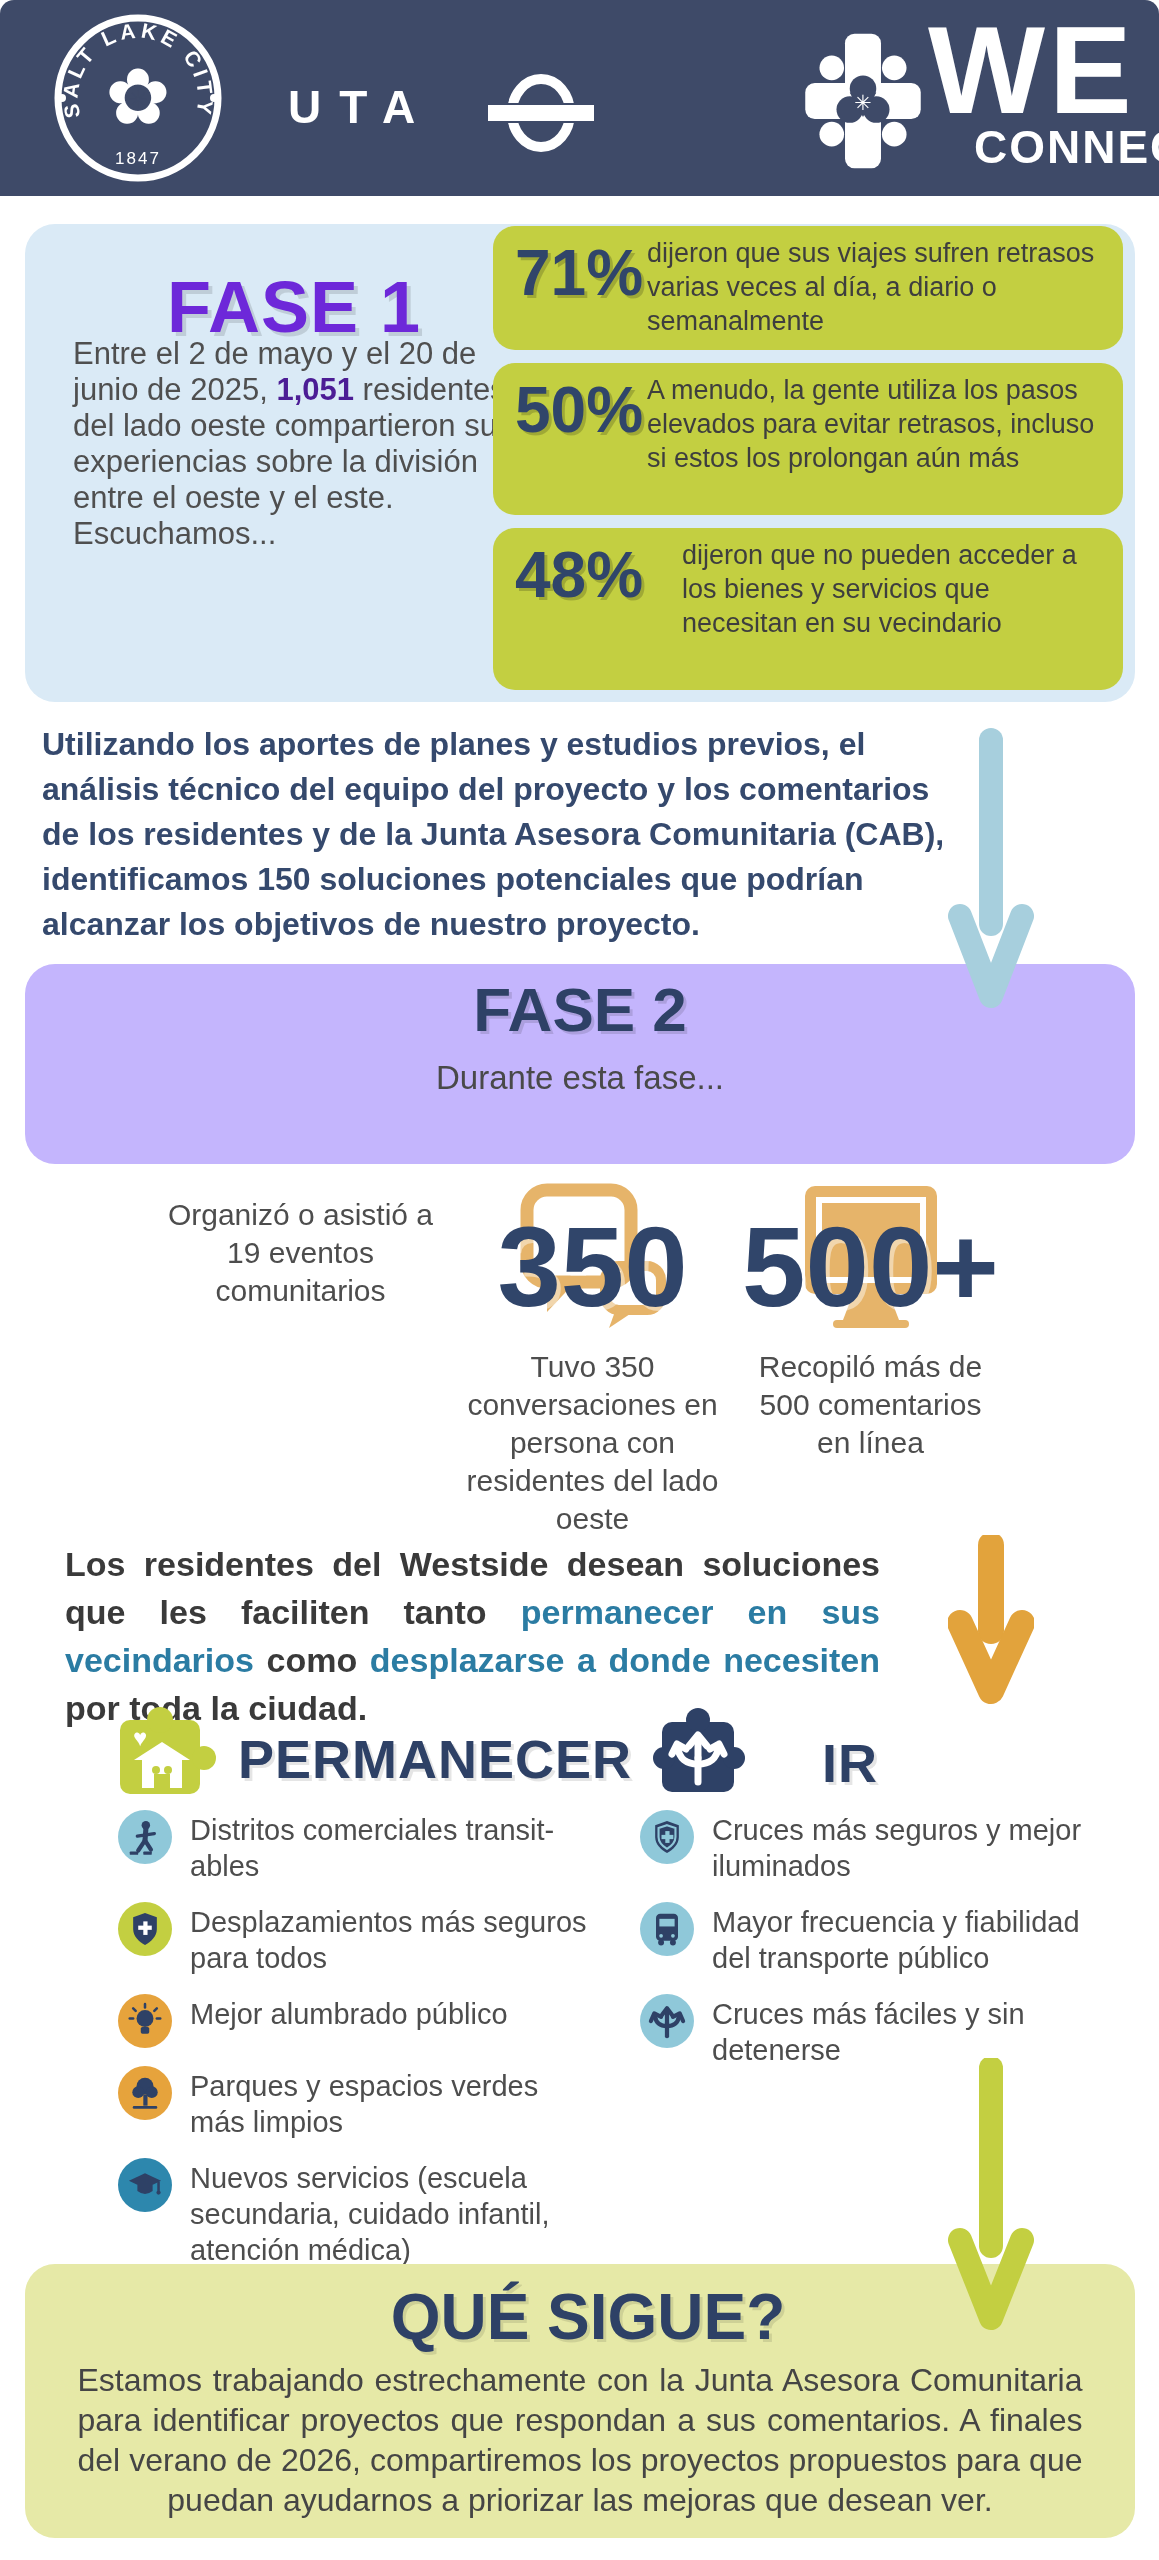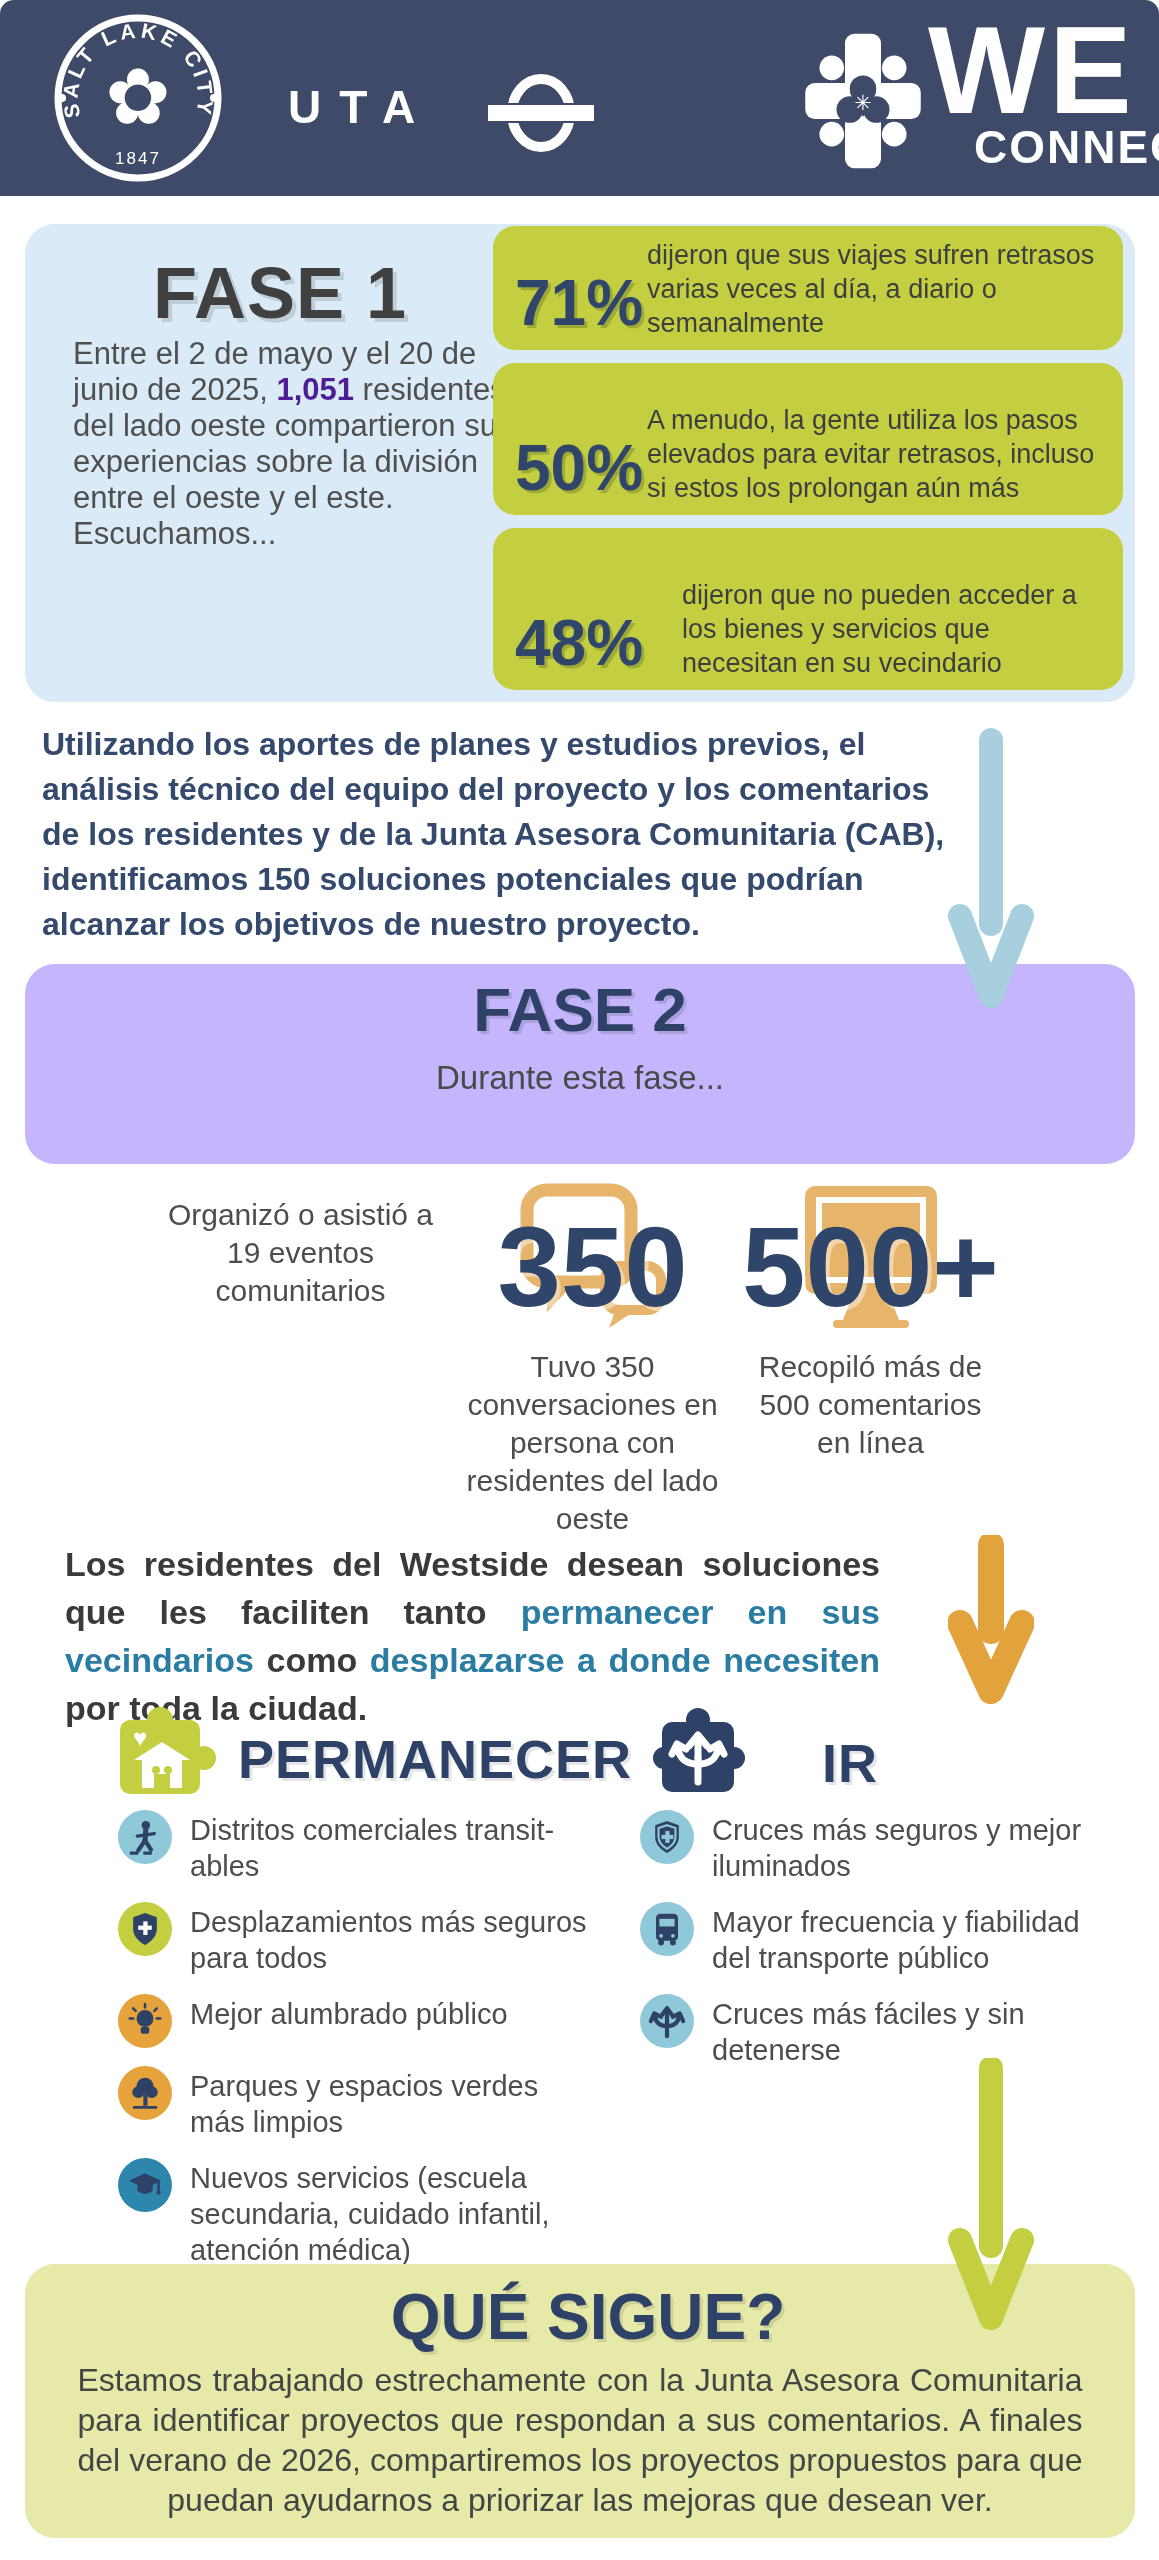--- a/index.html
+++ b/index.html
@@ -13,28 +13,28 @@
   #uta-text{left:288px;top:80px;color:#ffffff;font-size:46px;font-weight:bold;letter-spacing:18px;}
   #uta-roundel{left:476px;top:74px;}
   #wec-emblem{left:800px;top:30px;}
   #we-line{left:928px;top:8px;color:#ffffff;font-size:124px;font-weight:bold;letter-spacing:4px;line-height:1;}
   #connect-line{left:974px;top:124px;color:#ffffff;font-size:46px;font-weight:bold;letter-spacing:2px;line-height:1;}
 
   
   .panel{position:absolute;border-radius:30px;}
   #fase1{left:25px;top:224px;width:1110px;height:478px;background:#daeaf6;}
   #fase1-title{position:absolute;left:40px;top:28px;width:430px;text-align:center;
-    font-size:72px;font-weight:bold;color:#404040;letter-spacing:1px;margin:0;
+    font-size:72px;font-weight:bold;color:#6d28d9;letter-spacing:1px;margin:14px;
     text-shadow:4px 4px 0 rgba(0,0,0,0.12);}
   #fase1-intro{position:absolute;left:48px;top:112px;width:445px;margin:0;
     font-size:31px;line-height:36px;color:#4f4f4f;}
   .orange-num{color:#4c1d95;font-weight:bold;}
   #statboxes{position:absolute;left:468px;top:2px;width:630px;display:flex;flex-direction:column;gap:13px;}
-  .statbox{background:#c3cf41;border-radius:22px;display:flex;align-items:flex-end;
-    padding:10px 20px 10px 22px;box-sizing:border-box;}
+  .statbox{background:#c3cf41;border-radius:22px;display:flex;align-items:flex-start;
+    padding:10px 20px 0 22px;box-sizing:border-box;}
   .statbox.b1{min-height:124px;} .statbox.b2{min-height:152px;} .statbox.b3{min-height:162px;gap:35px;}
   .pct{flex:0 0 132px;font-size:64px;font-weight:bold;color:#30456a;
     text-shadow:3px 3px 0 rgba(0,0,0,0.18);}
   .stat-text{font-size:27px;line-height:34px;color:#3e3e3e;}
 
   
   #bridge{left:42px;top:722px;width:920px;margin:0;font-size:32px;font-weight:bold;
     color:#35496d;line-height:45px;}
 
   

